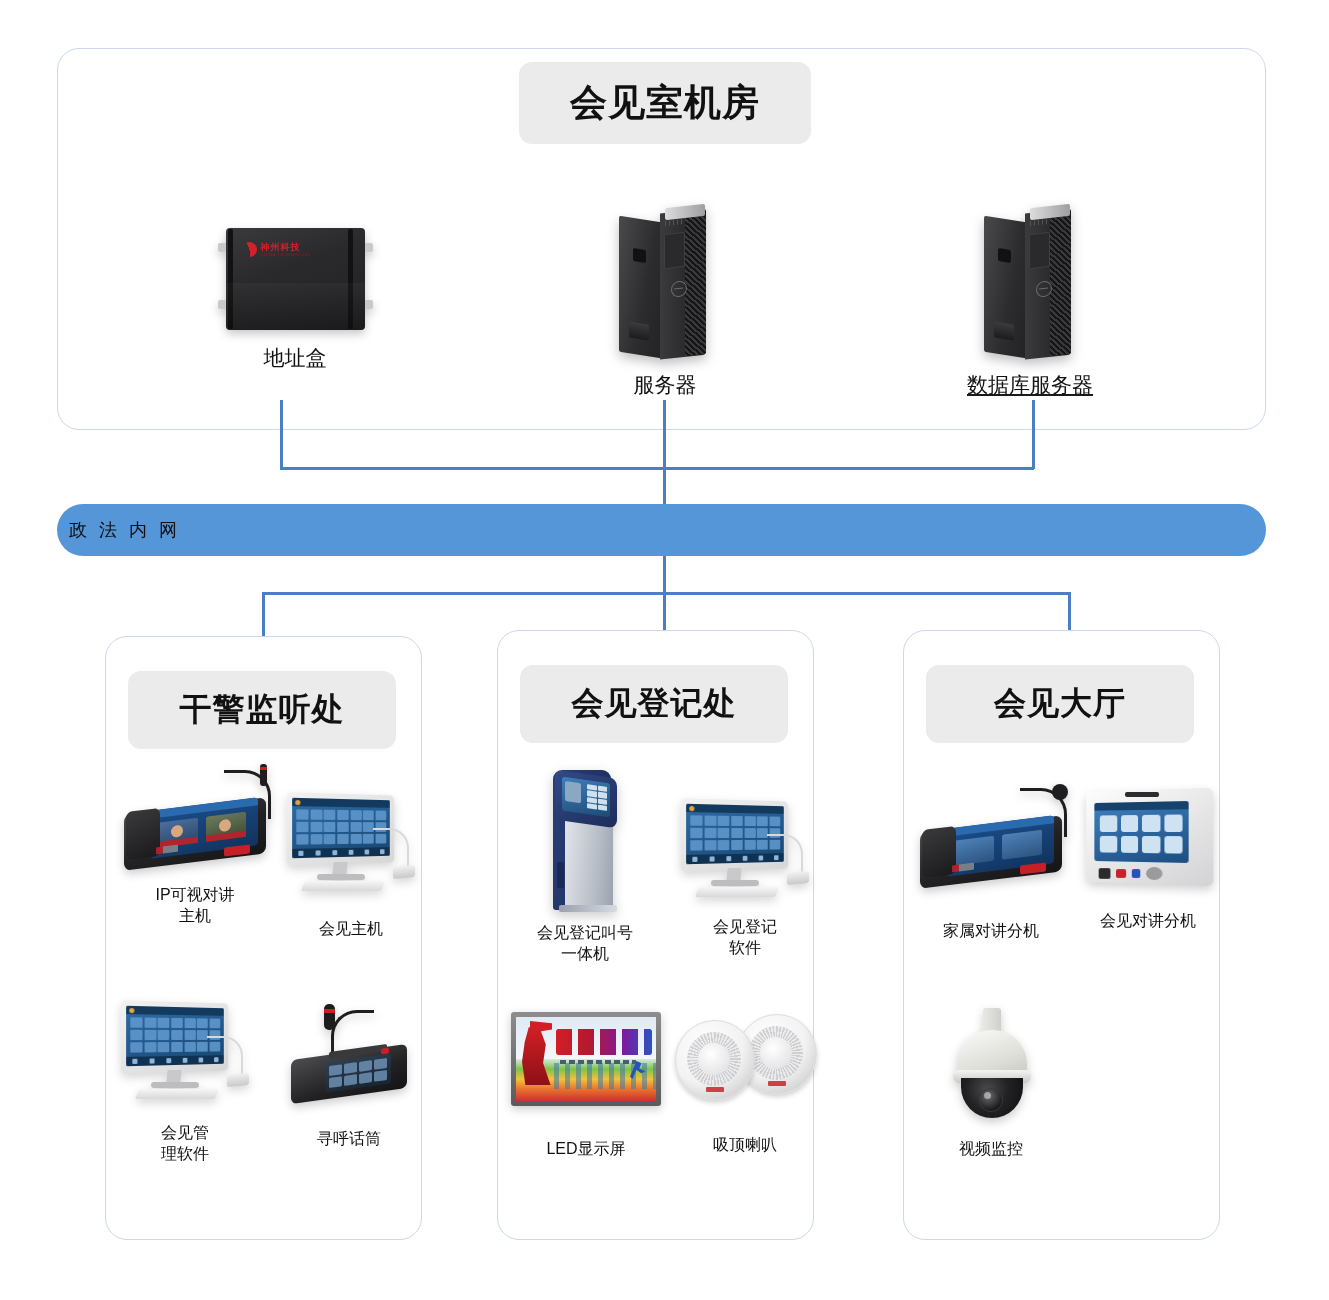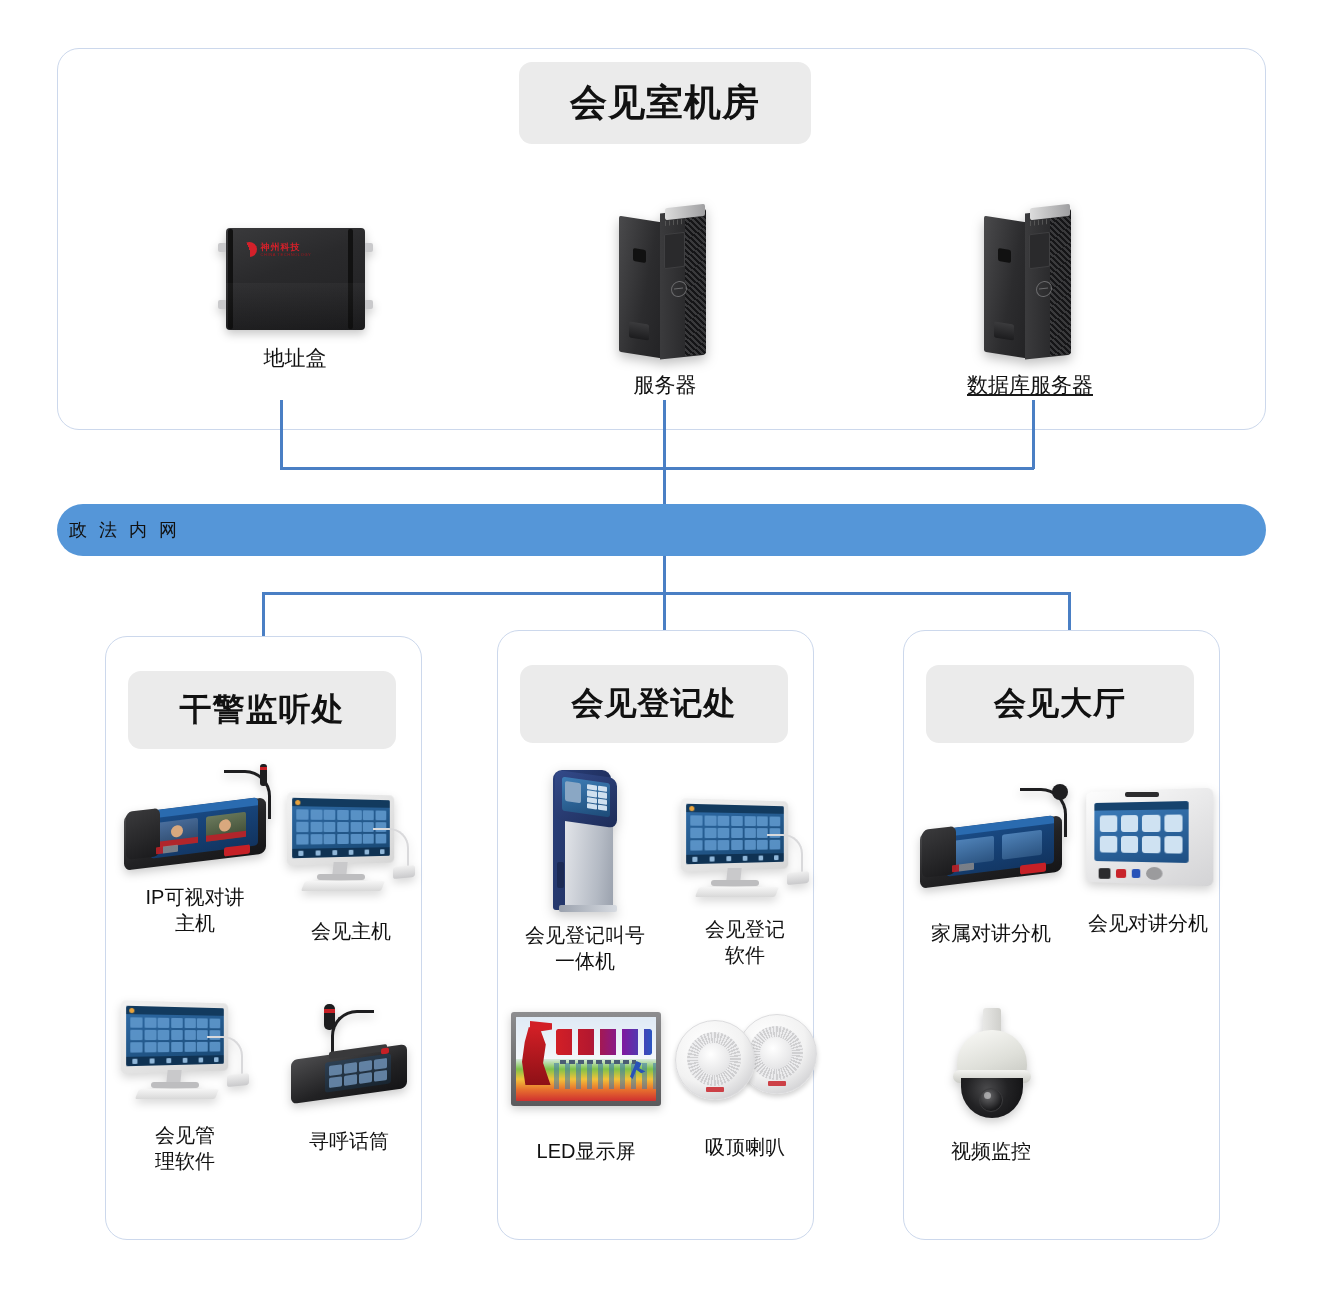--- a/index.html
+++ b/index.html
@@ -50,21 +50,21 @@
 
   
   .ln{position:absolute;background:#4a7fc4;}
   .lnv{width:2.5px;}
   .lnh{height:2.5px;}
 
   
   .dev{position:absolute;display:flex;flex-direction:column;align-items:center;}
   .dev .art{position:relative;}
   .dev .cap{
-    text-align:center;font-size:20px;line-height:1.32;color:#111;
+    text-align:center;font-size:16px;line-height:1.32;color:#111;
     white-space:pre-line;margin-top:8px;
   }
   .dev .cap.big{font-size:21px;}
 
   
   .addrbox{width:155px;height:108px;position:relative;filter:drop-shadow(0 4px 5px rgba(0,0,0,.22));}
   .addrbox .body{
     position:absolute;left:8px;top:0;width:139px;height:102px;
     background:linear-gradient(160deg,#3a3a3c 0%,#2a2a2c 40%,#202022 100%);
     border-radius:4px;

